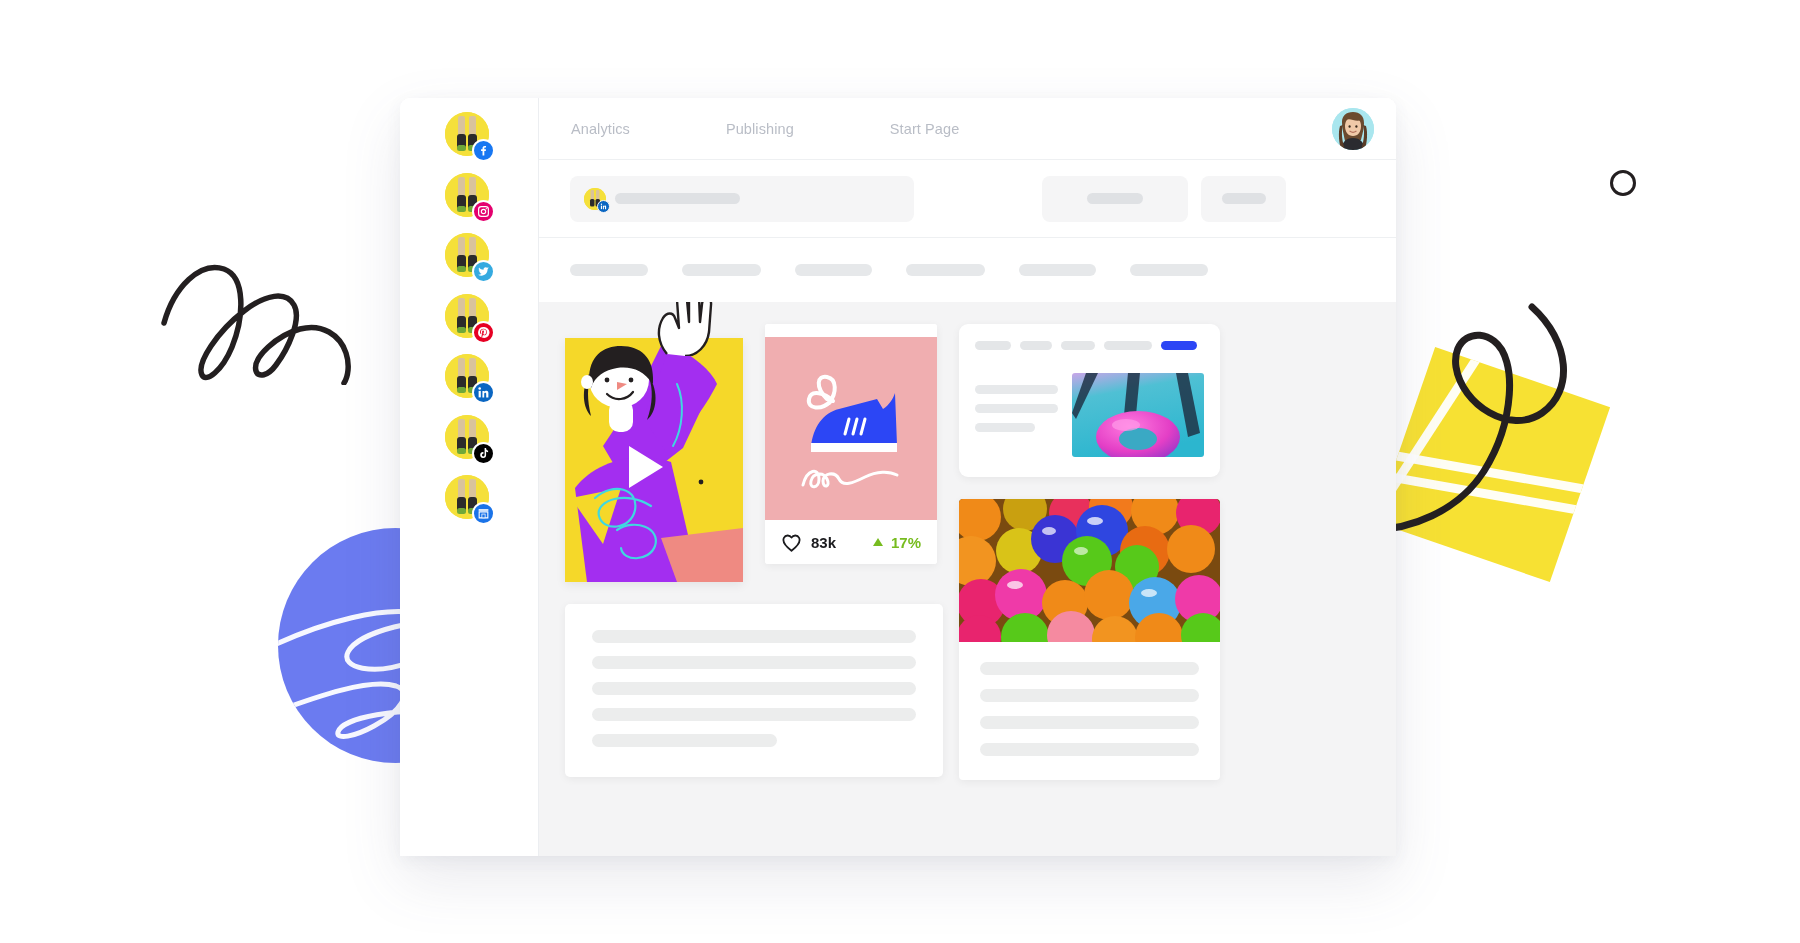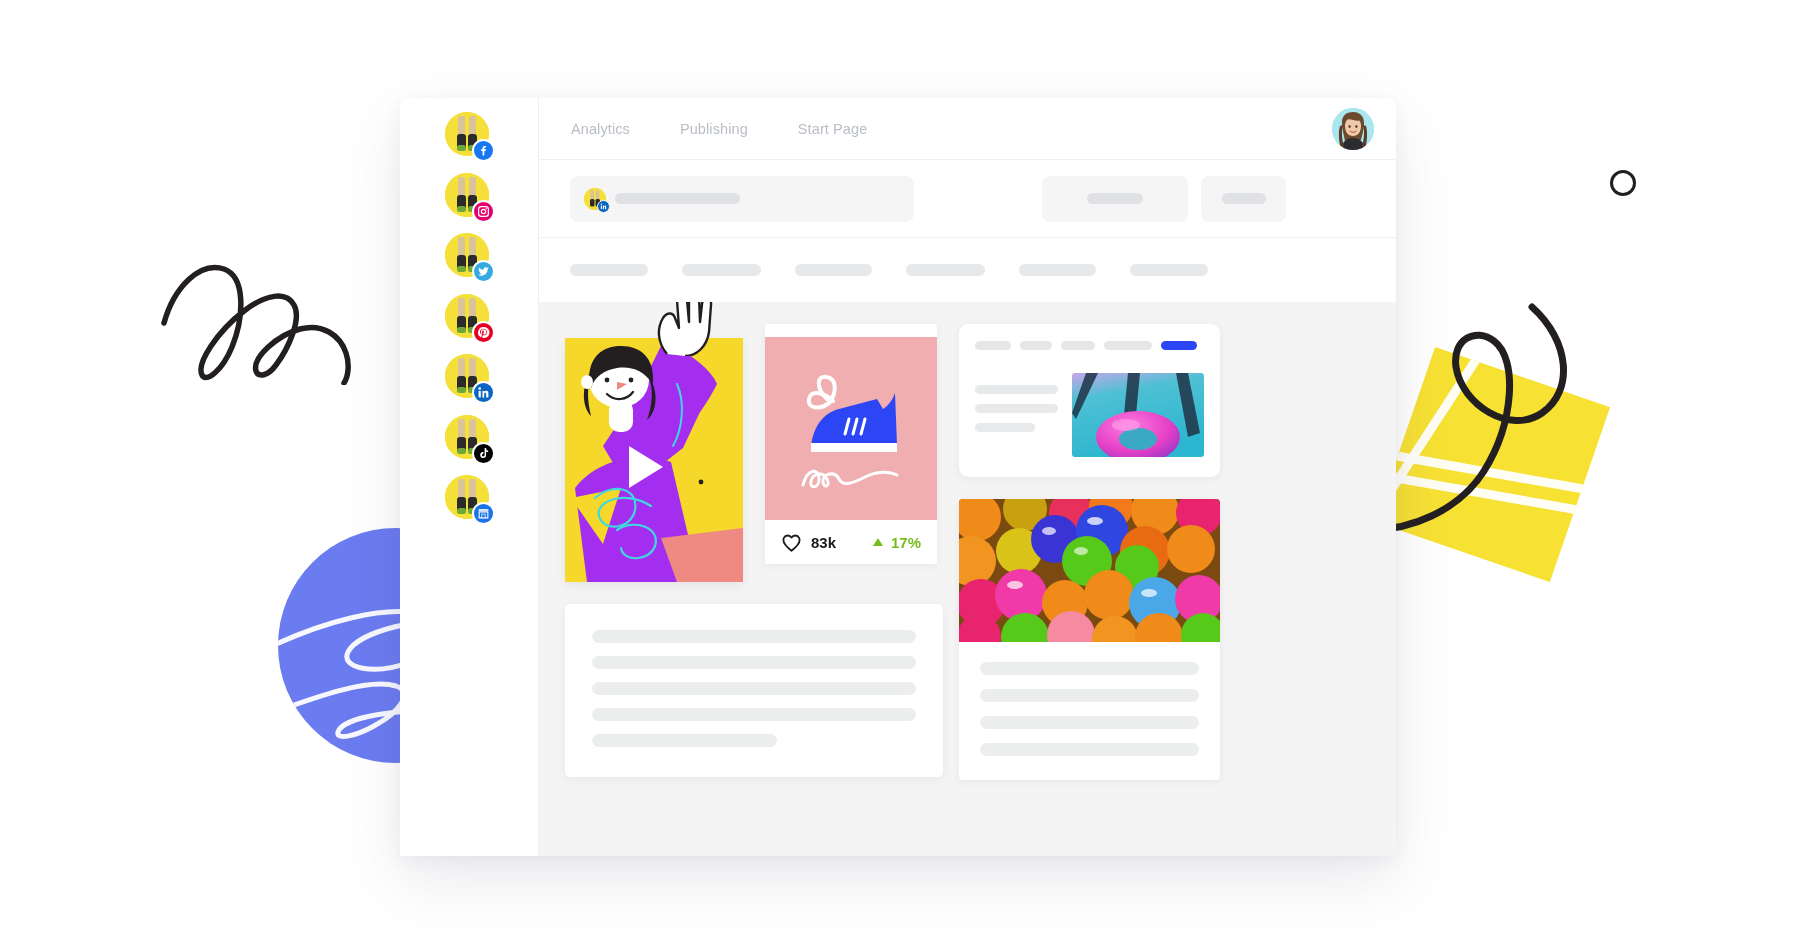--- a/index.html
+++ b/index.html
@@ -81,20 +81,21 @@
 
   
   #main { flex: 1; display: flex; flex-direction: column; min-width: 0; background:#fff; }
 
   #topbar {
     height: 62px; flex: 0 0 62px;
     display: flex; align-items: center;
     padding: 0 22px 0 32px;
     border-bottom: 1px solid #eef0f2;
     background:#fff;
+    gap:46px;
   }
   .nav-tab {
     font-size: 14.5px; color: #b9bdc6; margin-right: 50px; cursor: pointer;
     letter-spacing: .1px;
   }
   #avatar-user {
     margin-left: auto; width: 42px; height: 42px; border-radius: 50%;
     overflow: hidden; background: #a9e6ee; cursor: pointer; flex: 0 0 42px;
   }
   #avatar-user svg { display:block; }

